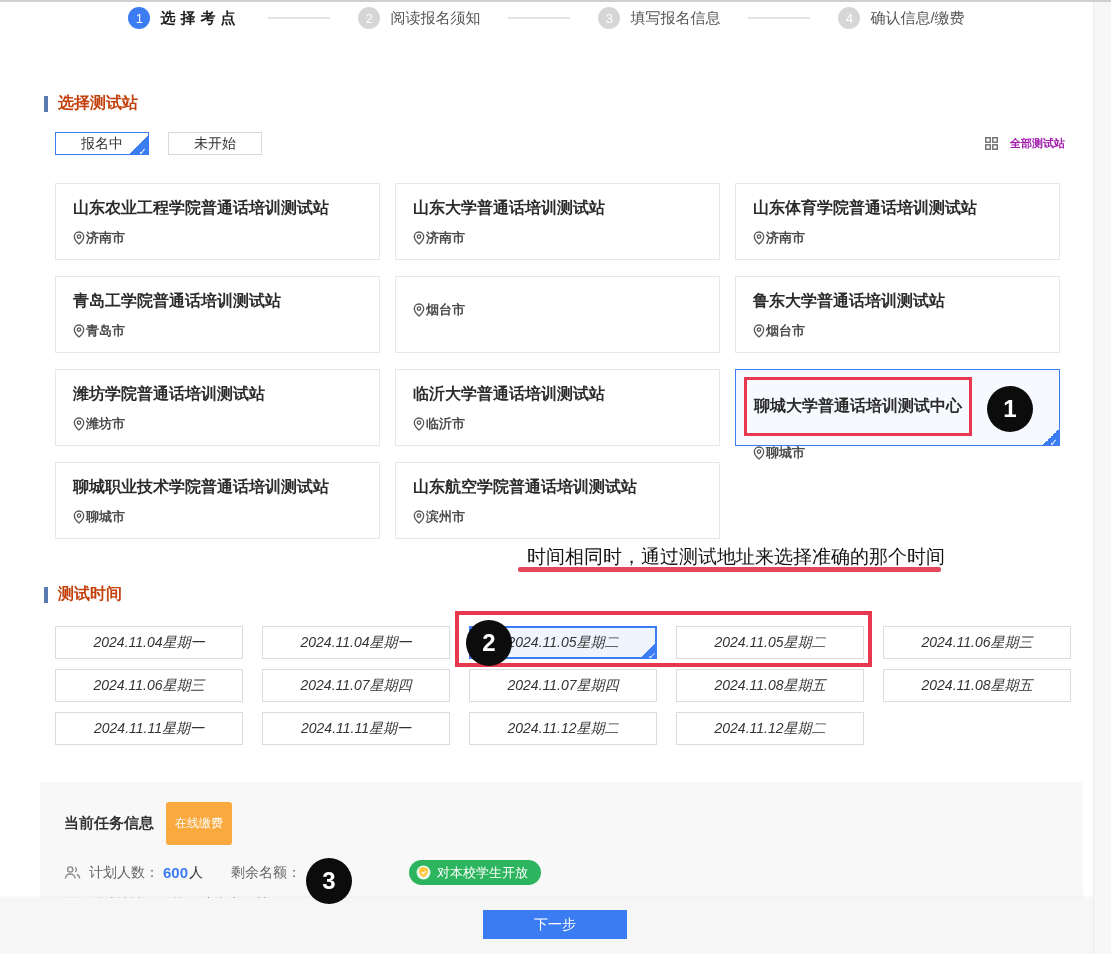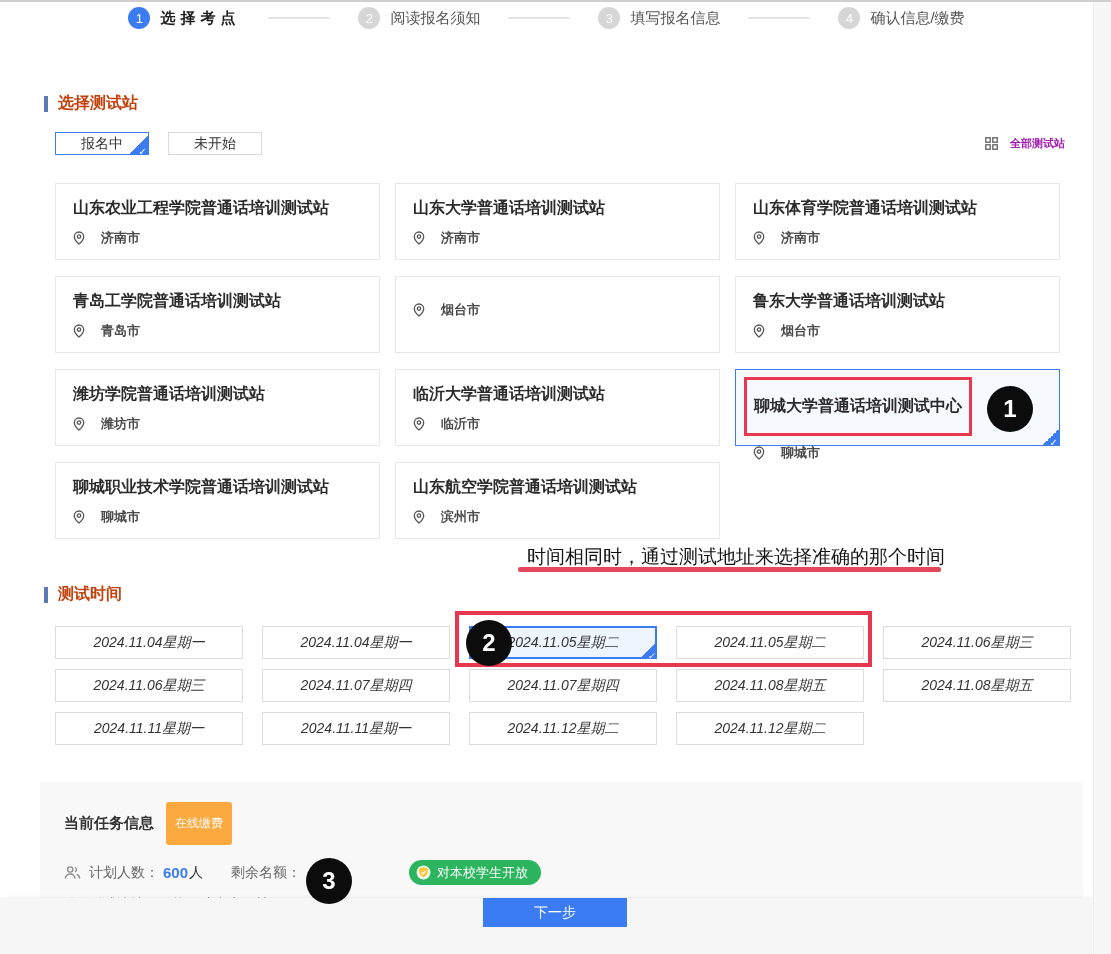--- a/index.html
+++ b/index.html
@@ -36,21 +36,21 @@
   .corner-check::after { content:"\2713"; position:absolute; right:2px; bottom:-2px; color:#fff; font-size:10px; }
   .all-link { position:absolute; right:46px; top:136px; display:flex; align-items:center; gap:12px;
     font-size:11px; font-weight:bold; color:#a21caf; cursor:pointer; }
 
   
   .cards { position:absolute; left:55px; top:183px; width:1005px; display:grid;
     grid-template-columns:repeat(3,325px); gap:16px 15px; }
   .card { height:77px; border:1px solid #e7e7e7; background:#fff; padding:14px 17px; position:relative; cursor:pointer; }
   .card-name { font-size:16px; font-weight:bold; color:#2b2b2b; white-space:nowrap; }
   .card-city { margin-top:10px; font-size:13px; font-weight:bold; color:#4a4a4a;
-    display:flex; align-items:center; gap:16px; }
+    display:flex; align-items:center; gap:1px; }
   .card.selected { border-color:#3b7cf2; background:#f6faff; }
   .card.selected .card-name { display:inline-block; border:3px solid #e8384f; padding:16px 7px; margin:-7px 0 -2px -9px; }
   .card .corner-check { width:18px; height:18px; }
 
   
   .circle-badge { position:absolute; width:46px; height:46px; border-radius:50%; background:#0c0c0c; color:#fff;
     font-size:24px; font-weight:bold; display:flex; align-items:center; justify-content:center; z-index:30; }
   .badge1 { top:16px; right:26px; position:absolute; }
   .badge2 { left:466px; top:620px; }
   .badge3 { left:306px; top:858px; }
@@ -81,21 +81,21 @@
   .gap28 { width:28px; }
   .open-pill { margin-left:60px; background:#2cb55e; color:#fff; font-size:13px; height:25px; border-radius:13px;
     display:inline-flex; align-items:center; gap:6px; padding:0 13px 0 7px; }
   .addr-value { color:#333; position:relative; }
   .addr-marked { position:relative; }
   .addr-underline { position:absolute; left:-2px; right:-2px; bottom:-7px; height:4px; background:#e4465b; border-radius:2px; }
 
   
   .footer { position:absolute; left:0; top:898px; width:1093px; height:56px; background:#f6f6f7;
     box-shadow:0 -1px 3px rgba(0,0,0,0.05); }
-  .next-btn { position:absolute; left:483px; top:0; width:144px; height:29px; background:#3b7cf2; color:#fff;
+  .next-btn { position:absolute; left:483px; top:12px; width:144px; height:29px; background:#3b7cf2; color:#fff;
     font-size:14px; border:none; display:flex; align-items:center; justify-content:center; cursor:pointer; }
 
   svg { display:block; }
 </style>
 </head>
 <body>
 
 <div class="topline"></div>
 <div class="right-gutter"></div>
 

